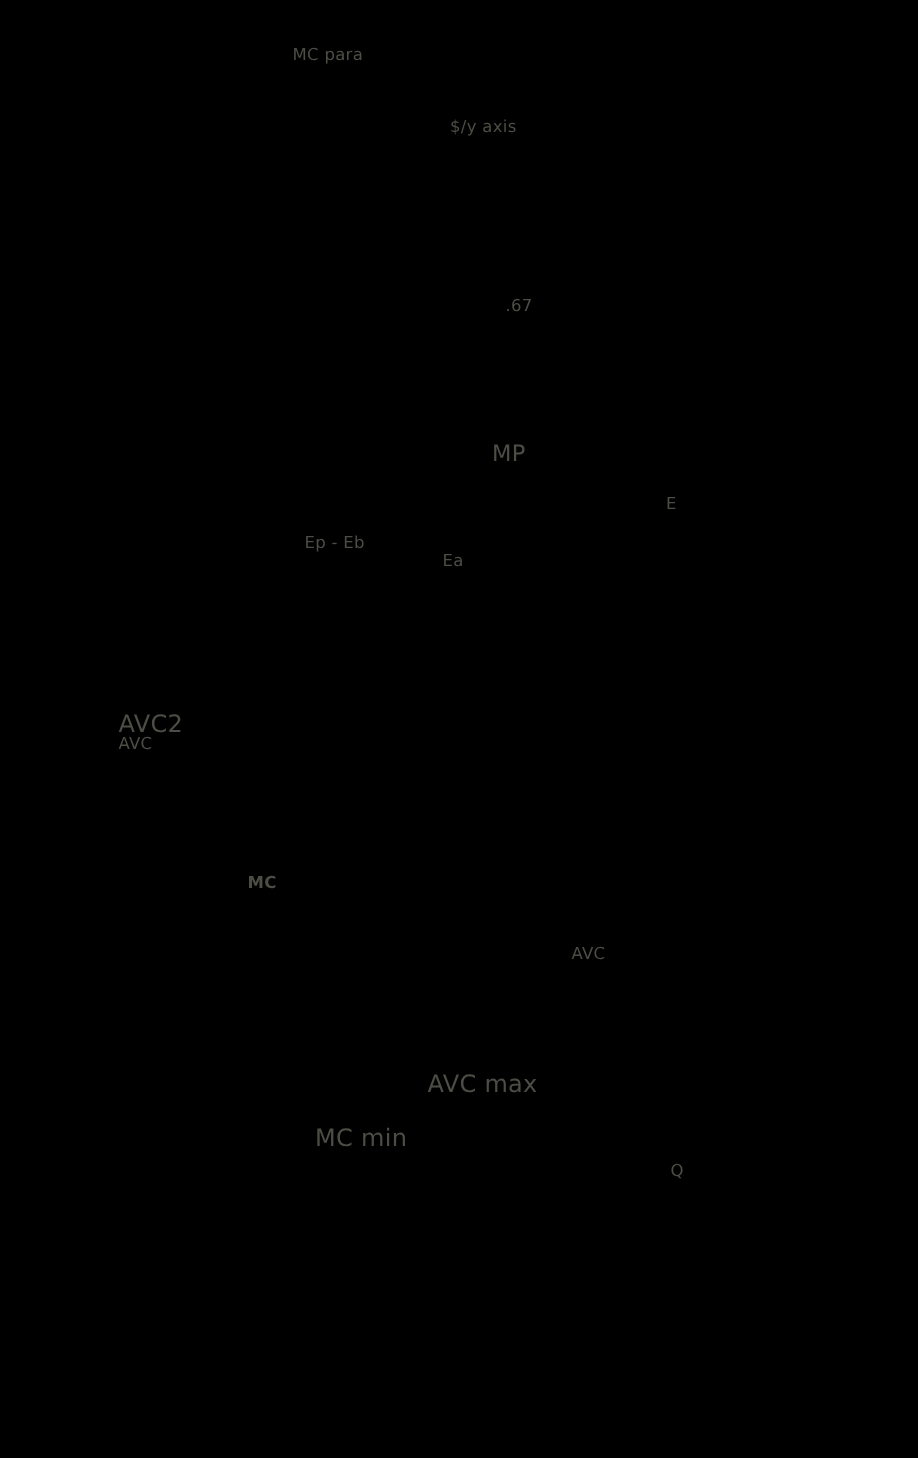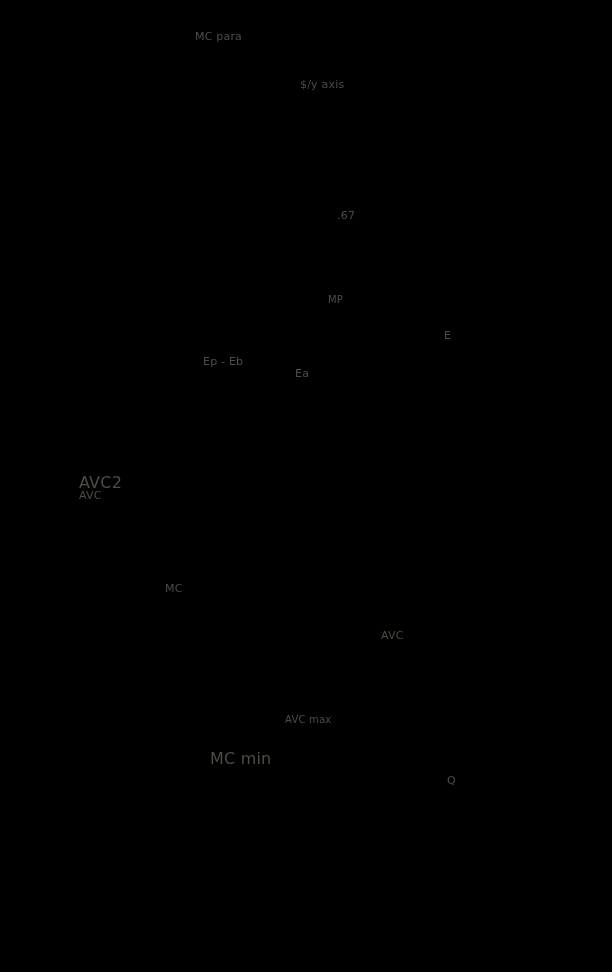--- a/index.html
+++ b/index.html
@@ -25,25 +25,25 @@
     letter-spacing: 0.2px;
     user-select: none;
   }
 </style>
 </head>
 <body>
 
 <div id="screen" style="background: rgb(0, 0, 0);">
     <span class="diagram-label" style="left: 195px; top: 31px; font-size: 11px; color: rgb(77, 77, 69);">MC para</span>
     <span class="diagram-label" style="left: 276px; top: 79px; font-size: 11px; color: rgb(77, 77, 69); margin-left: 24px;">$/y axis</span>
-    <span class="diagram-label" style="left: 337px; top: 210px; font-size: 11px; color: rgb(77, 77, 69);">.67</span>
-    <span class="diagram-label" style="left: 328px; top: 294px; font-size: 10px; color: rgb(77, 77, 69);">MP</span>
+    <span class="diagram-label" style="left: 337px; top: 198px; font-size: 11px; color: rgb(77, 77, 69);">.67</span>
+    <span class="diagram-label" style="left: 328px; top: 294px; font-size: 15px; color: rgb(77, 77, 69);">MP</span>
     <span class="diagram-label" style="left: 203px; top: 330px; font-size: 11px; color: rgb(77, 77, 69); margin-top: 26px;">Ep - Eb</span>
     <span class="diagram-label" style="left: 295px; top: 331px; font-size: 11px; color: rgb(77, 77, 69); margin-top: 37px;">Ea</span>
     <span class="diagram-label" style="left: 444px; top: 330px; font-size: 11px; color: rgb(77, 77, 69);">E</span>
     <span class="diagram-label" style="left: 79px; top: 474px; font-size: 16px; color: rgb(77, 77, 69);">AVC2</span>
     <span class="diagram-label" style="left: 79px; top: 490px; font-size: 11px; color: rgb(77, 77, 69);">AVC</span>
-    <span class="diagram-label" style="left: 165px; top: 583px; font-size: 11px; color: rgb(77, 77, 69);">MC</span>
+    <span class="diagram-label" style="left: 165px; top: 583px; font-size: 11px; color: rgb(77, 77, 69); font-weight: bold;">MC</span>
     <span class="diagram-label" style="left: 381px; top: 630px; font-size: 11px; color: rgb(77, 77, 69);">AVC</span>
-    <span class="diagram-label" style="left: 285px; top: 714px; font-size: 10px; color: rgb(77, 77, 69); text-align: center;">AVC max</span>
+    <span class="diagram-label" style="left: 285px; top: 714px; font-size: 16px; color: rgb(77, 77, 69); text-align: center;">AVC max</span>
     <span class="diagram-label" style="left: 210px; top: 750px; font-size: 16px; color: rgb(77, 77, 69);">MC min</span>
     <span class="diagram-label" style="left: 447px; top: 775px; font-size: 11px; color: rgb(77, 77, 69);">Q</span>
   </div>
 
 </body></html>

